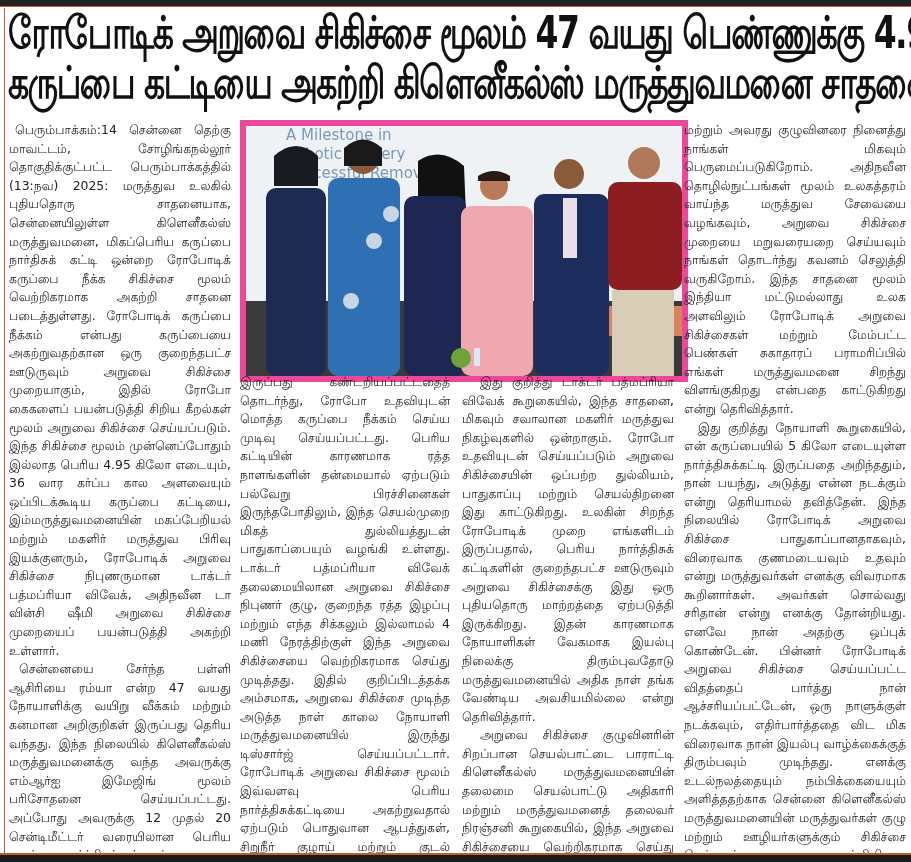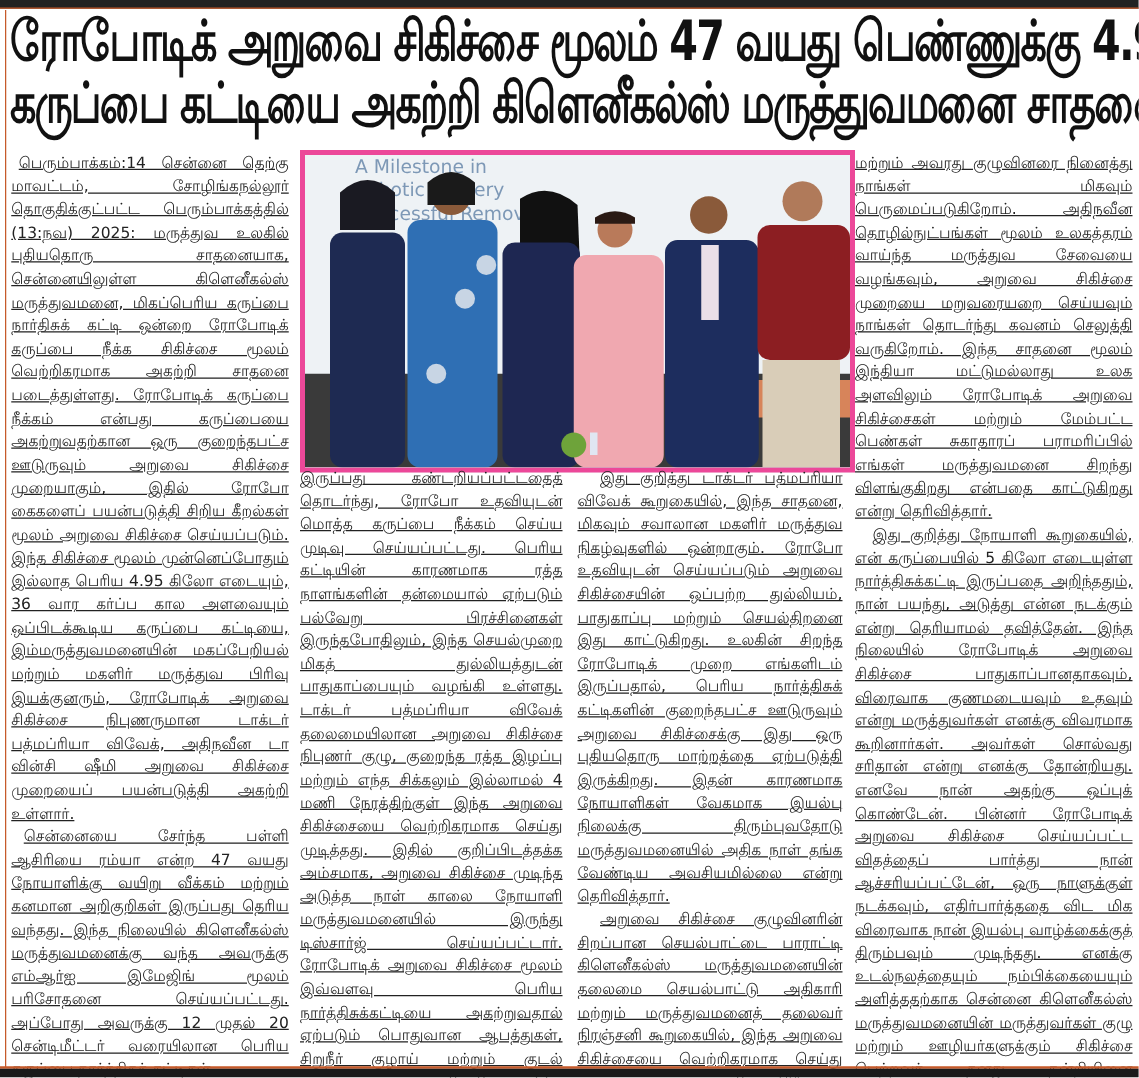--- a/index.html
+++ b/index.html
@@ -5,27 +5,27 @@
   html, body { margin:0; padding:0; background:#ffffff; }
   body { width:911px; height:862px; overflow:hidden; position:relative; font-family:"DejaVu Sans","Liberation Sans",sans-serif; color:#1a1a1a; }
   .topbar { position:absolute; left:0; top:0; width:911px; height:6px; background:#222; border-bottom:1px solid #c65a2a; }
   .leftrule { position:absolute; left:4px; top:8px; width:1px; height:846px; background:#c65a2a; }
   .bottomrule { position:absolute; left:0; top:853px; width:911px; height:2px; background:#c65a2a; }
   .bottombar { position:absolute; left:0; top:855px; width:911px; height:7px; background:#1a1a1a; }
   .headline { position:absolute; left:8px; top:8px; width:900px; text-align:center; font-family:"DejaVu Sans",sans-serif; font-weight:bold; color:#111; }
   .headline .l1 { font-size:33px; line-height:50px; letter-spacing:-1.5px; transform:scaleY(1.35); display:block; white-space:nowrap; }
   .headline .l2 { font-size:33px; line-height:50px; letter-spacing:-1.5px; transform:scaleY(1.35); display:block; white-space:nowrap; }
   .col { position:absolute; font-size:12.4px; line-height:18.6px; text-align:justify; color:#222; }
-  .col p { margin:0; text-indent:10px;text-decoration:underline; }
+  .col p { margin:0; text-indent:10px; }
   .col p.noindent { text-indent:6px; }
   .c1 { left:9px; top:121px; width:222px; }
   .c2 { left:240px; top:373px; width:210px; }
   .c3 { left:462px; top:373px; width:212px; }
   .c4 { left:684px; top:121px; width:222px; }
-  .photo { position:absolute; left:240px; top:120px; width:436px; height:250px; border:4px solid #ec4899; overflow:hidden; background:#eef2f6; }
+  .photo { position:absolute; left:240px; top:120px; width:436px; height:250px; border:6px solid #ec4899; overflow:hidden; background:#eef2f6; }
   .photo svg { display:block; }
 </style>
 </head>
 <body>
 
 <div class="topbar"></div>
 <div class="leftrule"></div>
 
 <div class="headline">
   <span class="l1">ரோபோடிக் அறுவை சிகிச்சை மூலம் 47 வயது பெண்ணுக்கு 4.95 கிலோ</span>

